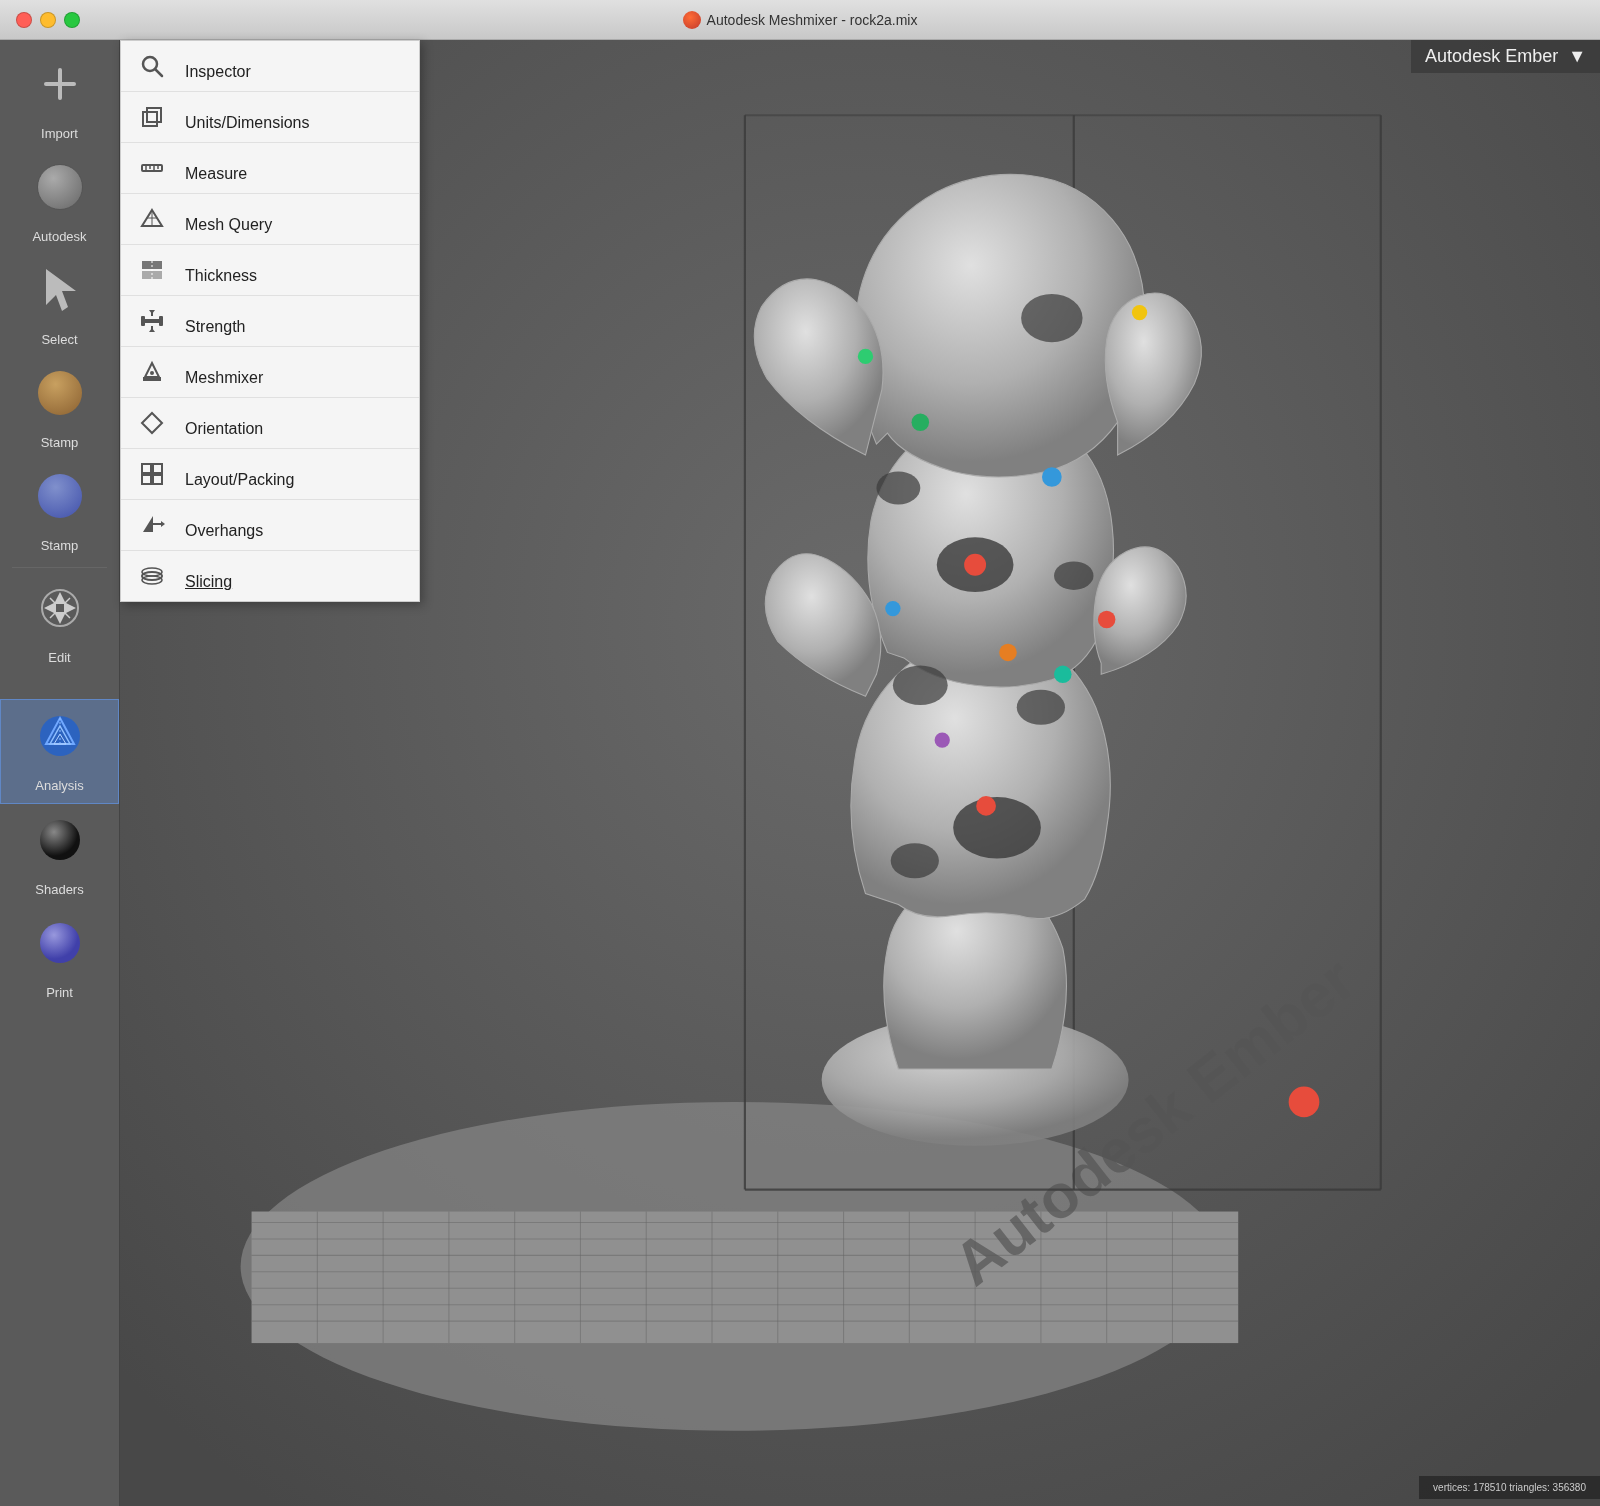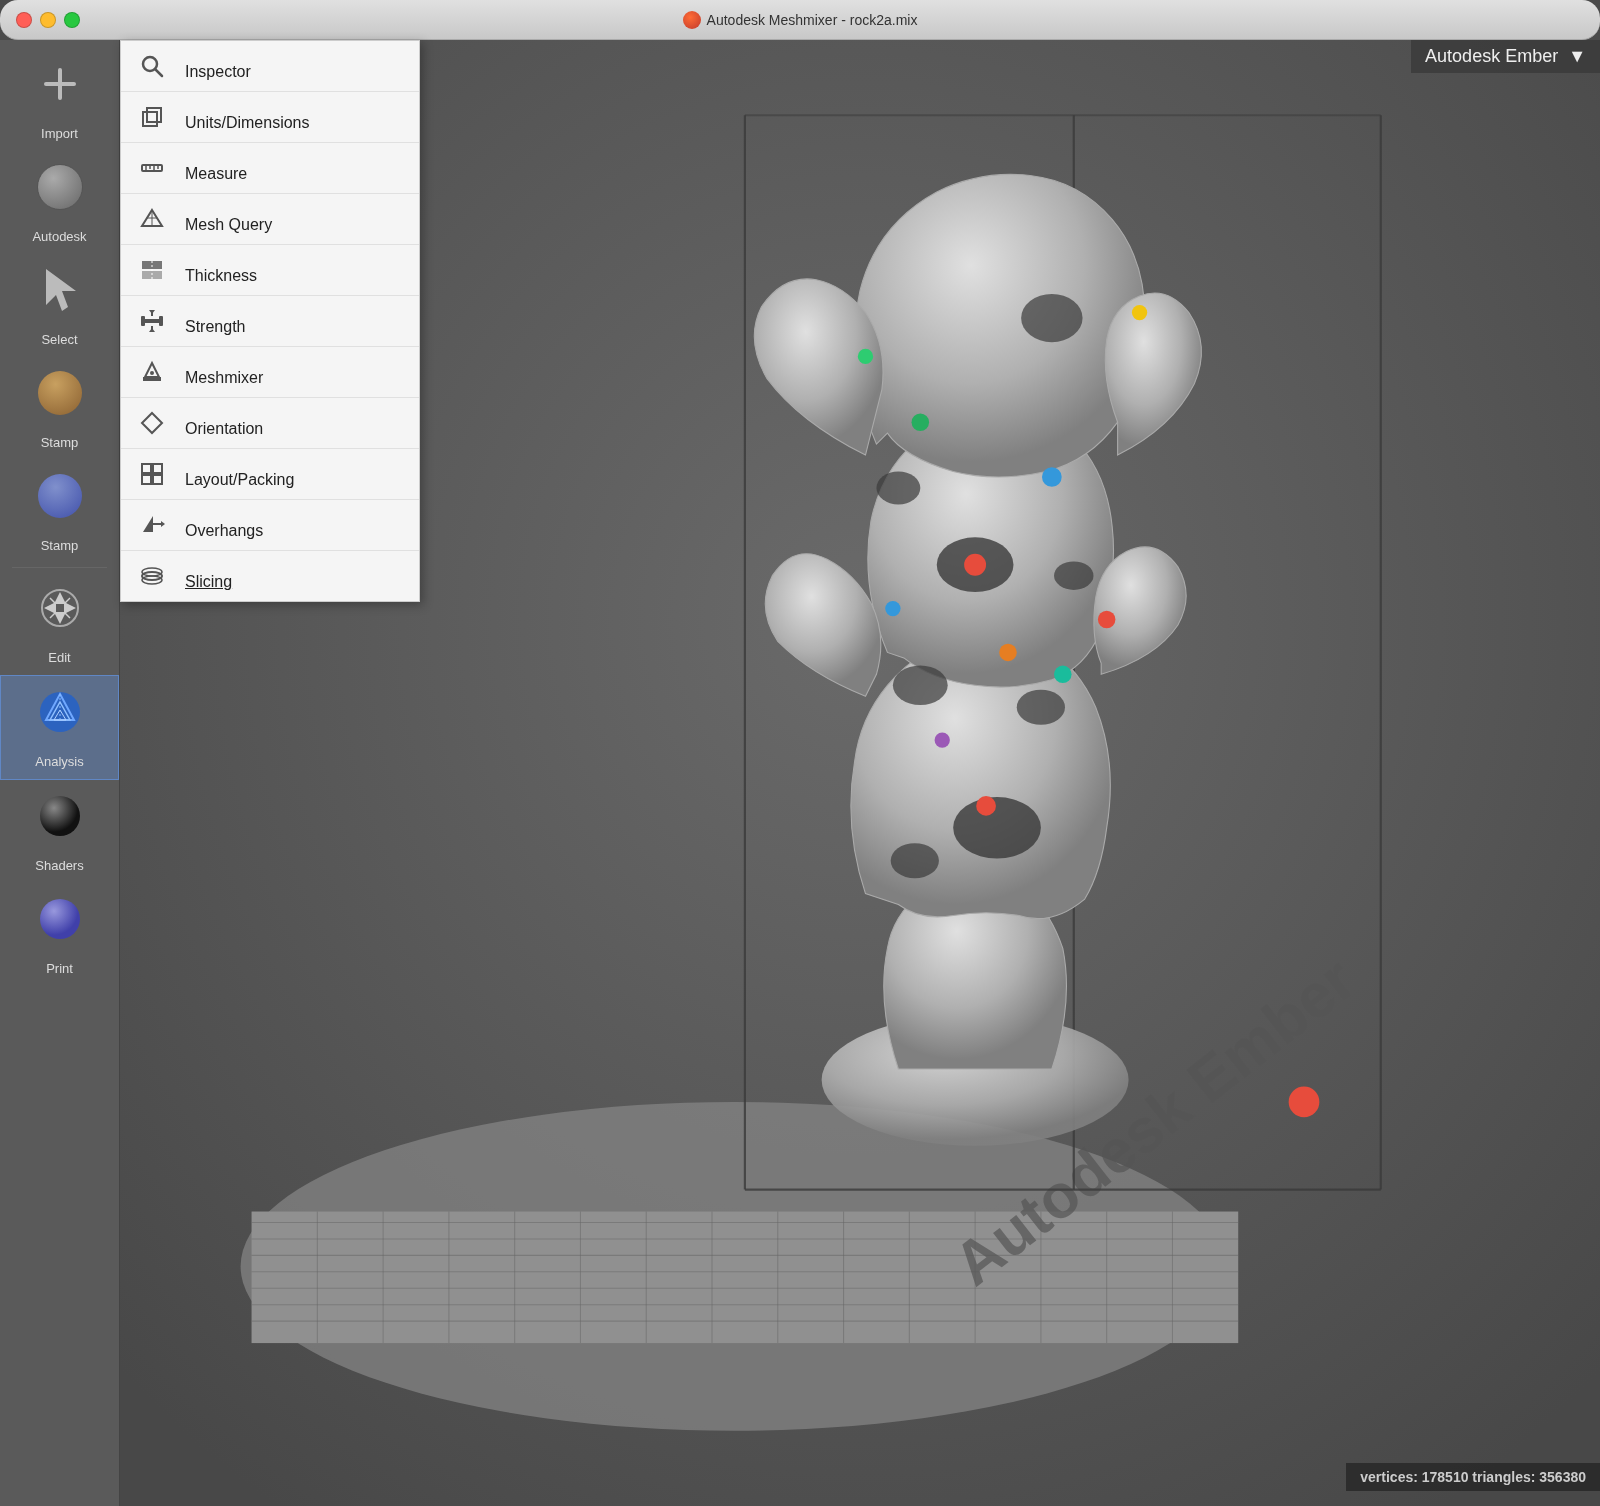--- a/index.html
+++ b/index.html
@@ -15,21 +15,20 @@
     
     .title-bar {
       width: 100%;
       height: 40px;
       background: linear-gradient(to bottom, #e0e0e0, #c8c8c8);
       display: flex;
       align-items: center;
       justify-content: center;
       position: relative;
       border-bottom: 1px solid #aaa;
-      border-radius: 18px;
     }
     .title-bar-buttons {
       position: absolute;
       left: 16px;
       display: flex;
       gap: 8px;
     }
     .title-btn {
       width: 16px;
       height: 16px;
@@ -81,20 +80,21 @@
       align-items: center;
       padding: 10px 0;
       cursor: pointer;
       color: #ddd;
       font-size: 13px;
       gap: 16px;
     }
     .sidebar-item.active {
       background: rgba(100,160,255,0.3);
       border: 1px solid rgba(100,160,255,0.5);
+      margin-top: 24px;
     }
     .sidebar-icon {
       width: 52px;
       height: 52px;
       display: flex;
       align-items: center;
       justify-content: center;
     }
 
     
@@ -171,27 +171,26 @@
       font-weight: 500;
     }
     .viewport-dropdown-arrow {
       color: #eee;
       font-size: 18px;
     }
 
     
     .status-bar {
       position: absolute;
-      bottom: 15px;
+      bottom: 7px;
       right: 0;
       background: rgba(40,40,40,0.85);
       color: #ccc;
-      font-size: 14px;
+      font-size: 10px;
       padding: 6px 14px;
-      font-weight: bold;
     }
     .icon-circle-face {
       width: 46px;
       height: 46px;
       border-radius: 50%;
       background: radial-gradient(circle at 35% 30%, #aaa, #666);
       border: 1px solid #555;
     }
     .icon-brush {
       width: 44px;

